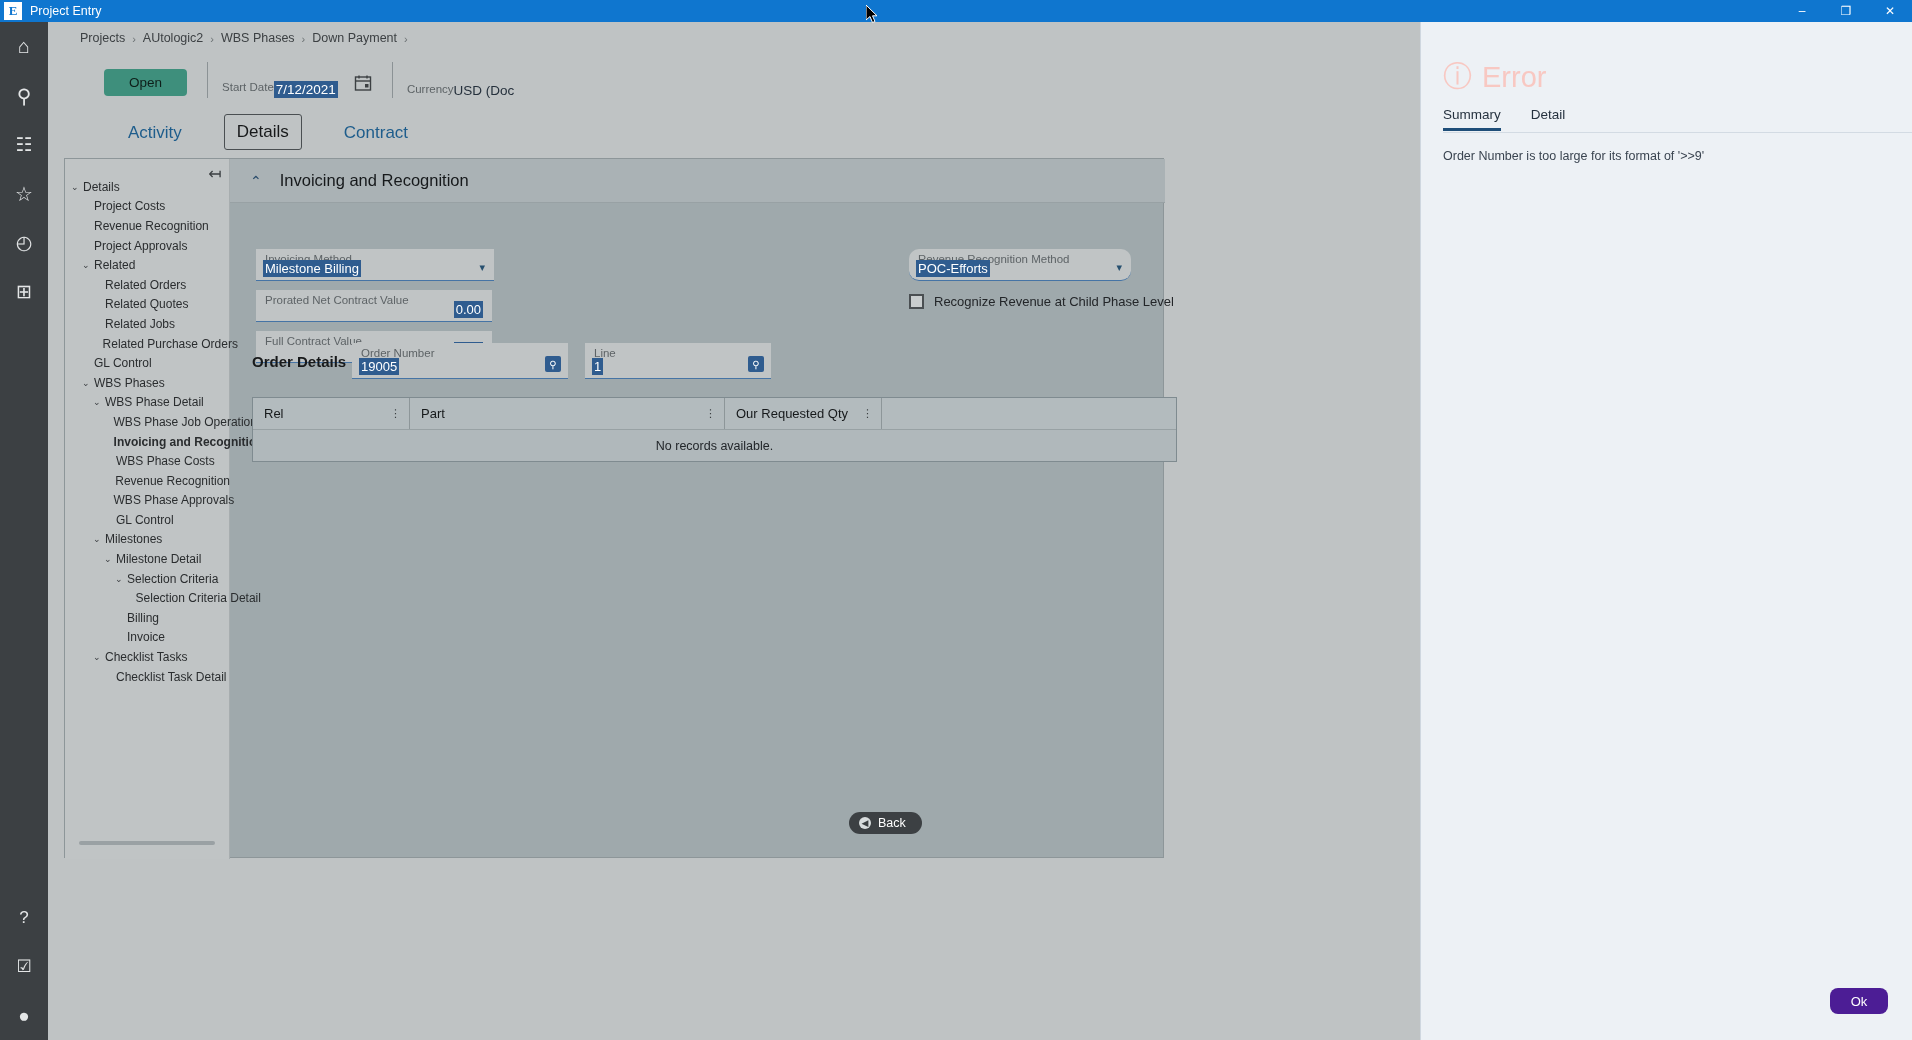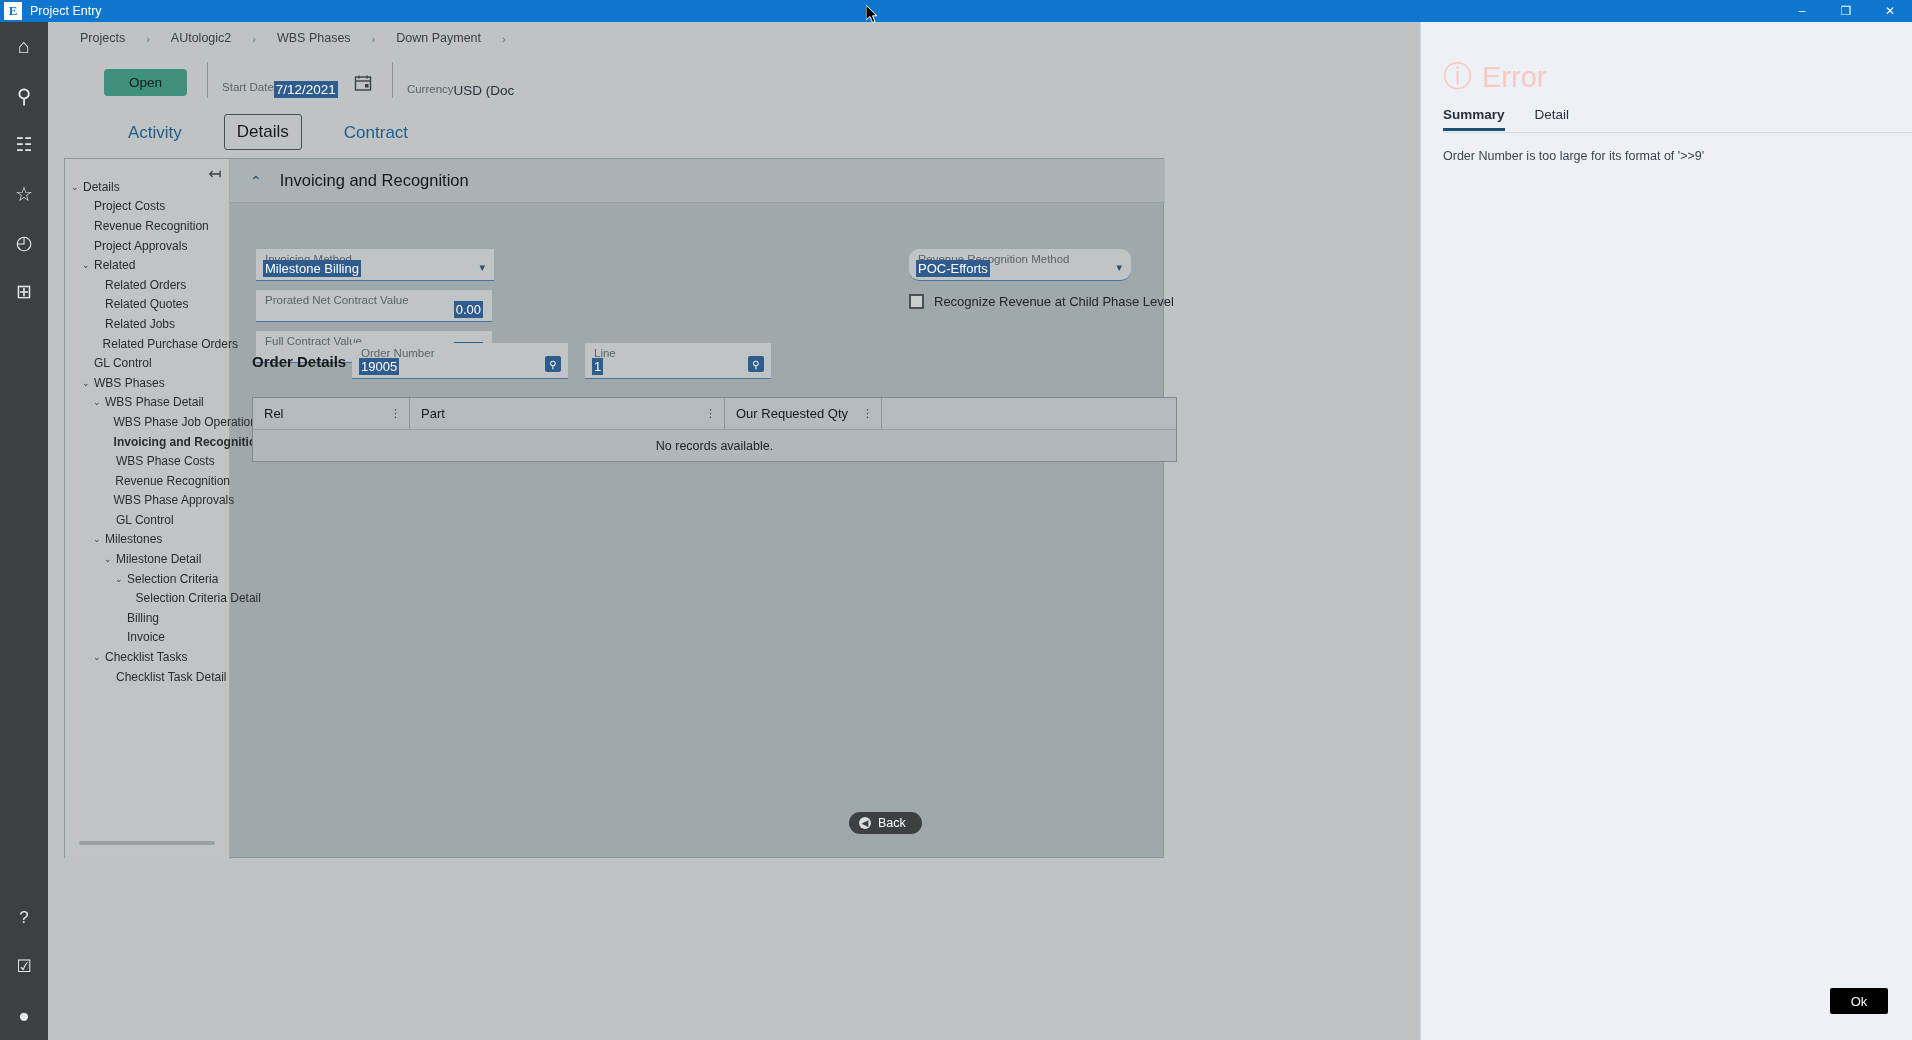--- a/index.html
+++ b/index.html
@@ -42,21 +42,21 @@
 
   
   .content {
     position: absolute; top: 22px; left: 48px; width: 1864px; height: 1018px;
     background: #bfc3c4;
   }
 
   
   .breadcrumb {
     position: absolute; top: 9px; left: 32px; display: flex;
-    align-items: flex-end; gap: 21px; font-size: 12.5px; color: #3c4043;
+    align-items: flex-end; gap: 7px; font-size: 12.5px; color: #3c4043;
   }
   .crumb-sep { color: #6b7173; font-size: 11px; }
 
   
   .titlerow {
     position: absolute; top: 40px; left: 32px; right: 0;
     display: flex; align-items: flex-end; gap: 0;
   }
   .page-title {
     font-size: 29px; color: #1c1d1f; font-weight: 400;
@@ -192,32 +192,32 @@
     background: #edf1f5; border-left: 1px solid #cfd7df;
   }
   .err-title {
     position: absolute; top: 35px; left: 22px; display: flex;
     align-items: center; gap: 10px; color: #f8c8c2; font-size: 29px;
   }
   .err-tabs {
     position: absolute; top: 85px; left: 22px; display: flex; gap: 30px;
   }
   .err-tab { font-size: 13.5px; color: #26323f; padding-bottom: 6px; }
-  .err-tab.active { border-bottom: 3px solid #1f4e79; font-weight: bold; }
+  .err-tab.active { border-bottom: 3px solid #1f4e79; font-weight: normal; }
   .err-tabs-rule {
     position: absolute; top: 110px; left: 22px; width: 470px; height: 1px;
     background: #d3dbe3;
   }
   .err-msg {
     position: absolute; top: 127px; left: 22px; font-size: 12.5px; color: #3a4450;
   }
   .ok-btn {
     position: absolute; right: 24px; bottom: 26px; width: 58px; height: 26px;
-    background: #000000; color: #fff; font-size: 13px;
-    display: flex; align-items: center; justify-content: center; border-radius: 2px;
+    background: #4c1d95; color: #fff; font-size: 13px;
+    display: flex; align-items: center; justify-content: center; border-radius: 8px;
   }
 
   
   .cursor { position: absolute; top: 5px; left: 866px; width: 14px; height: 20px; }
 </style>
 </head>
 <body>
 
 <div class="app">
 

